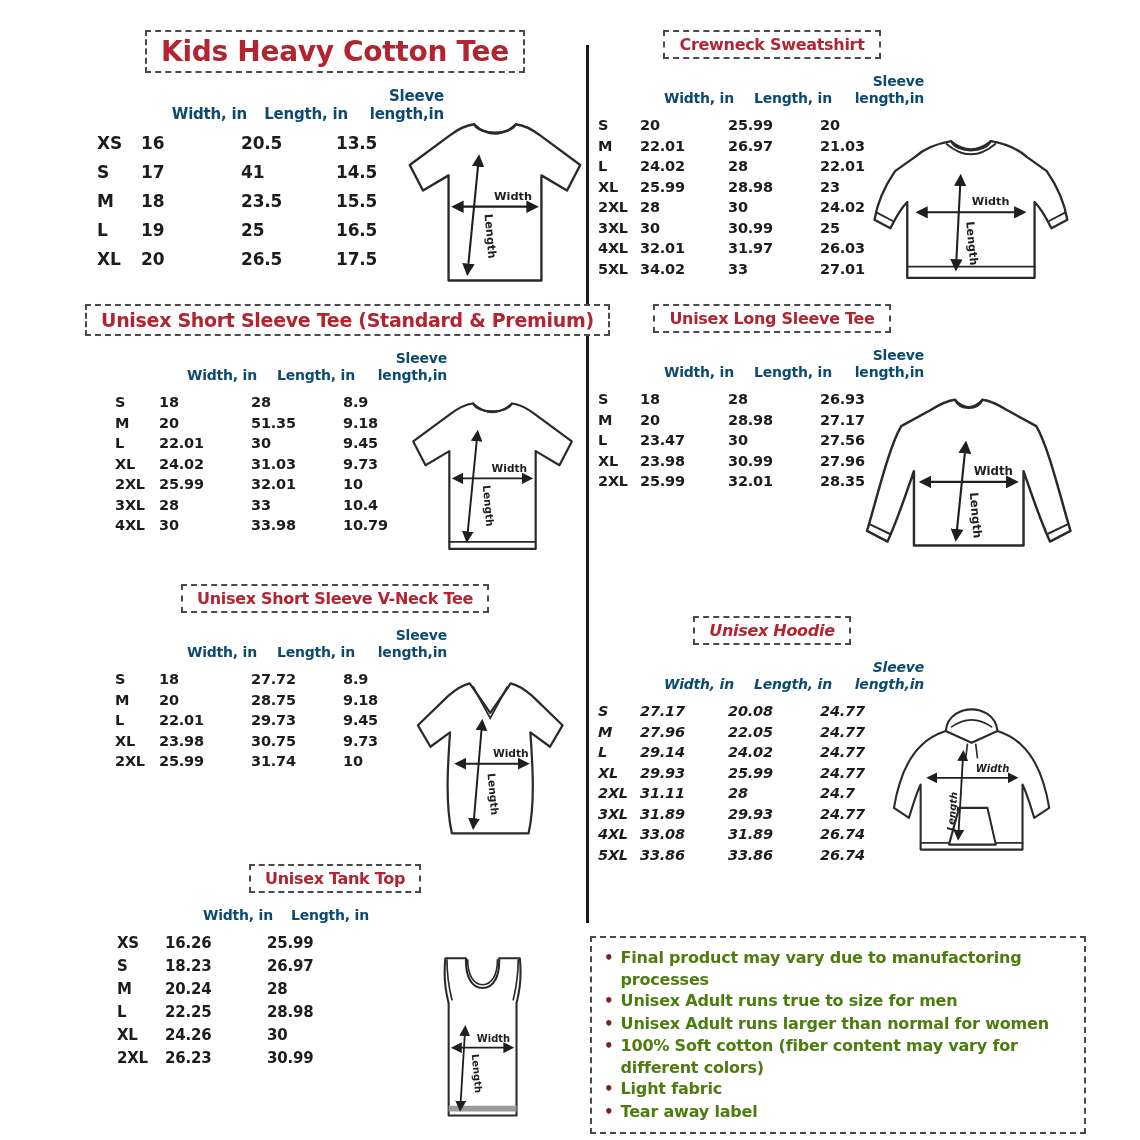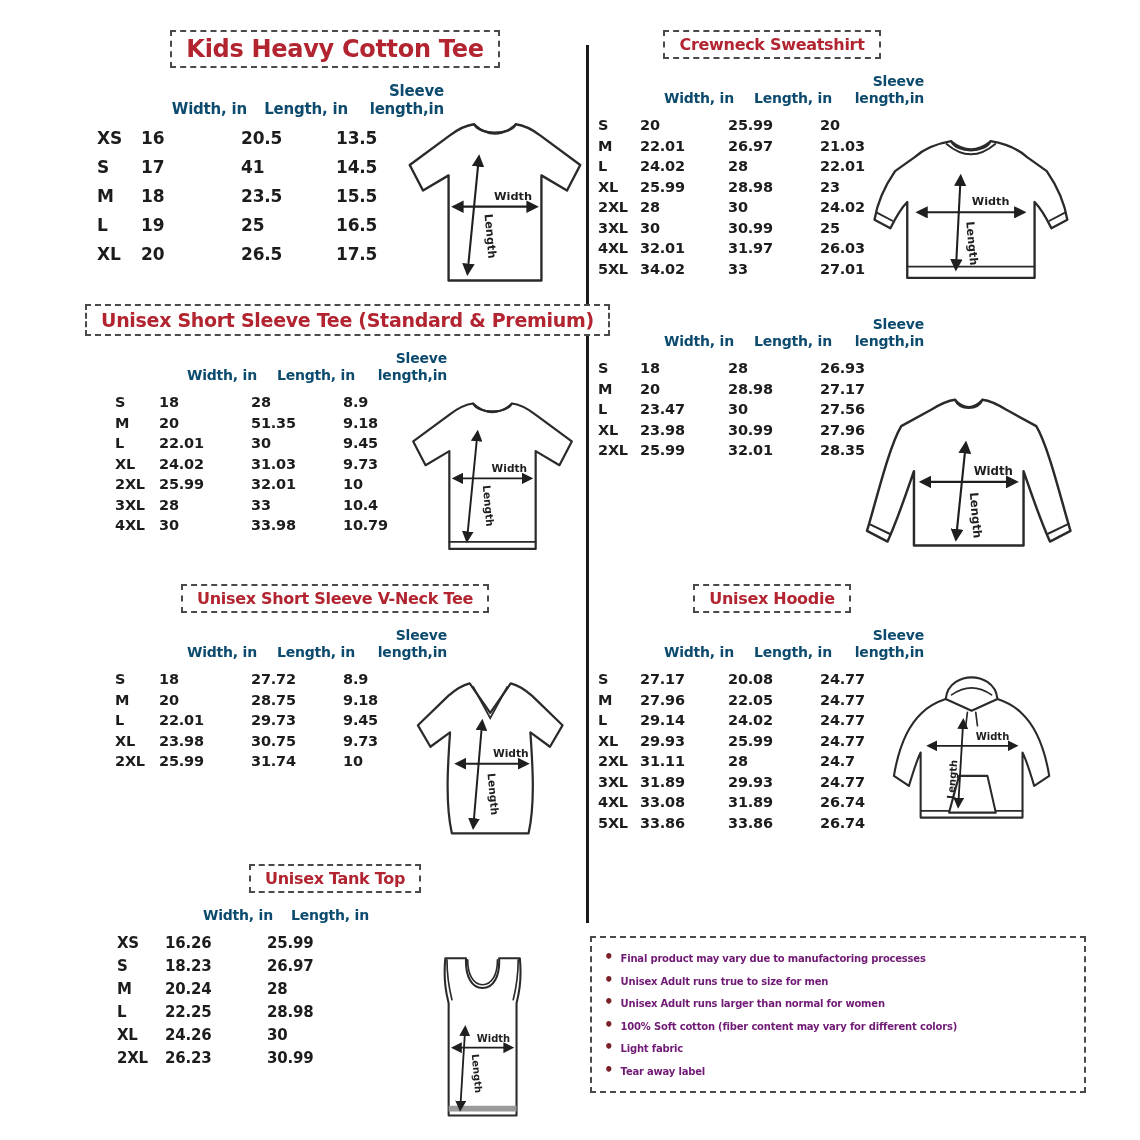--- a/index.html
+++ b/index.html
@@ -7,21 +7,21 @@
     position:relative;width:1140px;height:1140px;background:#ffffff;
     font-family:"DejaVu Sans",sans-serif;color:#1c1c1c;overflow:hidden;
   }
   .sec{position:absolute;}
   .title-wrap{text-align:center;}
   .title-box{
     display:inline-block;border:2px dashed #4a4a4a;padding:3px 14px;
     color:#b22430;font-weight:bold;font-size:16px;letter-spacing:-0.3px;
     white-space:nowrap;margin-top:2px;background:#fff;
   }
-  #sec-kids .title-box{font-size:24px;}
+  #sec-kids .title-box{font-size:28px;}
   #sec-unisex .title-box{font-size:19px;}
   .tbl{margin-top:14px;width:-moz-fit-content;width:fit-content;}
   .trow{display:flex;align-items:baseline;}
   .trow .cell{flex:0 0 auto;}
   .trow .cell:nth-child(1){width:var(--c0);}
   .trow .cell:nth-child(2){width:var(--c1);}
   .trow .cell:nth-child(3){width:var(--c2);}
   .trow .cell:nth-child(4){width:var(--c3);}
   .thead{align-items:flex-end;margin-bottom:10px;}
   .hcell{
@@ -42,21 +42,21 @@
   .detail{fill:none;stroke:#2a2a2a;stroke-width:2;stroke-linecap:round;}
   .arrow{stroke:#1f1f1f;stroke-width:2.2;fill:none;}
   .svg-label{font-family:"DejaVu Sans",sans-serif;font-size:12px;font-weight:bold;fill:#1f1f1f;}
   .divider{position:absolute;left:586px;top:45px;width:3px;height:878px;background:#1a1a1a;}
   .notes{
     position:absolute;left:590px;top:936px;width:468px;
     border:2px dashed #4a4a4a;padding:9px 12px;background:#fff;
   }
   .note-line{display:flex;align-items:baseline;line-height:21.5px;}
   .note-bullet{color:#7a2027;font-size:15px;margin-right:7px;font-weight:bold;}
-  .note-text{font-size:10px;font-weight:bold;letter-spacing:-0.2px;color:#701a75;}
+  .note-text{font-size:16px;font-weight:bold;letter-spacing:-0.2px;color:#4d7c0f;}
 </style>
 </head>
 <body>
 
 <div class="page">
 
   <div class="divider"></div>
 
   <div class="sec" id="sec-kids" style="left:85px;top:28px;width:500px;">
     <div class="title-wrap"><span class="title-box">Kids Heavy Cotton Tee</span></div>
@@ -252,20 +252,21 @@
       <path class="detail" d="M83,15 Q105,35 127,15"></path>
       <path class="detail" d="M56,172 L154,172"></path>
       <line class="arrow" x1="62" y1="100" x2="148" y2="100" marker-start="url(#ah-u)" marker-end="url(#ah-u)"></line>
       <line class="arrow" x1="88" y1="48" x2="76" y2="170" marker-start="url(#ah-u)" marker-end="url(#ah-u)"></line>
       <text class="svg-label" x="104" y="93">Width</text>
       <text class="svg-label" transform="translate(94,108) rotate(85)">Length</text>
     </svg>
   </div>
 
   <div class="sec" id="sec-longsleeve" style="left:592px;top:302px;width:548px;">
+    <div class="title-wrap" style="width:360px;"><span class="title-box">Unisex Long Sleeve Tee</span></div>
     <div class="tbl rows-sm" style="--c0:42px;--c1:88px;--c2:92px;--c3:86px;margin-left:6px;">
         <div class="trow thead">
           <span class="cell hcell"></span>
           <span class="cell hcell">Width, in</span>
           <span class="cell hcell">Length, in</span>
           <span class="cell hcell">Sleeve length,in</span>
         </div>
         <div class="trow">
           <span class="cell size-label">S</span>
           <span class="cell vcell">18</span>
@@ -362,21 +363,21 @@
         </defs>
       <path class="garment" d="M70,15 L93,48 L116,15 C124,17 132,22 140,29 L174,62 L160,86 L138,70 C141,112 143,152 136,183 L50,183 C43,152 45,112 48,70 L26,86 L12,62 L46,29 C54,22 62,17 70,15 Z"></path>
       <path class="detail" d="M74,19 L93,54 L112,19"></path>
       <line class="arrow" x1="56" y1="105" x2="134" y2="105" marker-start="url(#ah-v)" marker-end="url(#ah-v)"></line>
       <line class="arrow" x1="84" y1="58" x2="74" y2="176" marker-start="url(#ah-v)" marker-end="url(#ah-v)"></line>
       <text class="svg-label" x="96" y="98">Width</text>
       <text class="svg-label" transform="translate(90,116) rotate(85)">Length</text>
     </svg>
   </div>
 
-  <div class="sec" id="sec-hoodie" style="left:592px;top:582px;width:548px;">
+  <div class="sec" id="sec-hoodie" style="left:592px;top:614px;width:548px;font-style:italic;">
     <div class="title-wrap" style="width:360px;"><span class="title-box">Unisex Hoodie</span></div>
     <div class="tbl rows-sm" style="--c0:42px;--c1:88px;--c2:92px;--c3:86px;margin-left:6px;">
         <div class="trow thead">
           <span class="cell hcell"></span>
           <span class="cell hcell">Width, in</span>
           <span class="cell hcell">Length, in</span>
           <span class="cell hcell">Sleeve length,in</span>
         </div>
         <div class="trow">
           <span class="cell size-label">S</span>

